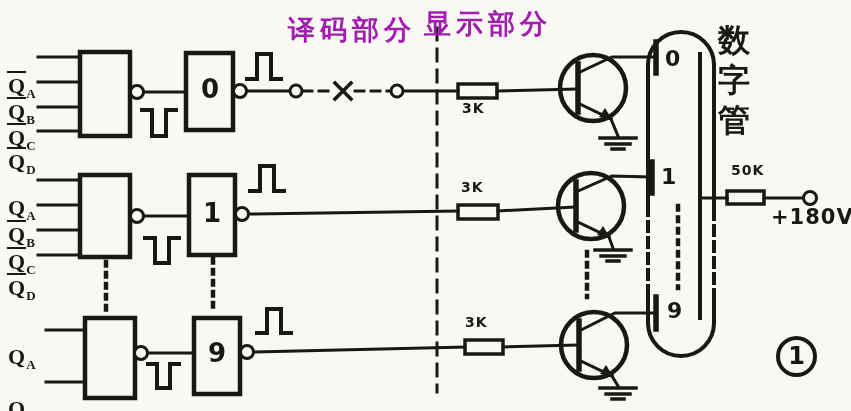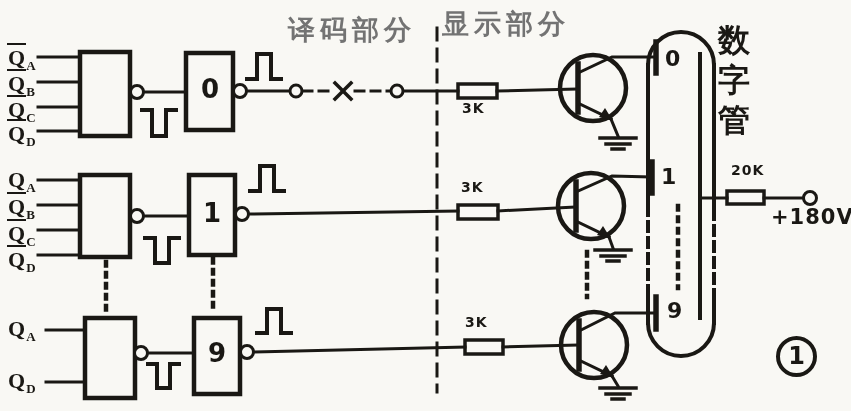--- a/index.html
+++ b/index.html
@@ -2,26 +2,26 @@
 <html><head>
 <meta charset="utf-8">
 <style>
   html,body{margin:0;padding:0;background:#e8e6e0;}
   #stage{
     position:relative;width:851px;height:411px;margin:0 auto;
     background:#f9f8f4;overflow:hidden;
     font-family:"DejaVu Sans",sans-serif;color:#1a1814;
   }
   #stage svg{position:absolute;left:0;top:0;}
-  .txt{position:absolute;white-space:nowrap;color:#737373;}
+  .txt{position:absolute;white-space:nowrap;color:#a21caf;}
   .cn{font-weight:bold;font-size:27px;letter-spacing:5px;font-family:"DejaVu Sans",sans-serif;}
   .cn-vert{position:absolute;font-weight:bold;font-size:32px;line-height:1.25;
            width:30px;word-break:break-all;white-space:normal;letter-spacing:0;}
   .qlabel{position:absolute;font-family:"Liberation Serif","DejaVu Serif",serif;
-          font-weight:bold;font-size:22px;line-height:1;}
+          font-weight:bold;font-size:22px;line-height:1;margin-top:28px;}
   .qlabel .q{display:inline-block;padding:2px 1px 0 1px;}
   .qlabel .q.bar{border-top:2.5px solid #1a1814;}
   .qlabel sub{font-size:13px;font-weight:bold;}
   .gate-digit{position:absolute;font-weight:bold;font-size:26px;width:30px;text-align:center;}
   .res-label{position:absolute;font-weight:bold;font-size:14px;letter-spacing:1px;}
   .cath-digit{position:absolute;font-weight:bold;font-size:22px;}
   .fig-mark{position:absolute;left:776px;top:336px;width:33px;height:33px;
             border:4px solid #1a1814;border-radius:50%;text-align:center;
             font-weight:bold;font-size:24px;line-height:33px;}
 </style>
@@ -153,21 +153,21 @@
 
     <g>
       <line x1="700" y1="198" x2="727" y2="198"></line>
       <rect x="727" y="191" width="37" height="13" stroke-width="3.5"></rect>
       <line x1="764" y1="198" x2="803" y2="198"></line>
       <circle cx="810" cy="198" r="6.5" fill="#f9f8f4"></circle>
     </g>
   </svg>
 
   <div class="txt cn" style="left:288px;top:12px;">译码部分</div>
-  <div class="txt cn" style="left:442px;top:6px;text-align:right;">显示部分</div>
+  <div class="txt cn" style="left:424px;top:6px;text-align:right;">显示部分</div>
   <div class="cn-vert" style="left:718px;top:20px;">数字管</div>
 
   <div class="qlabel" style="left:7px;top:43px;"><span class="q bar">Q</span><sub>A</sub></div>
   <div class="qlabel" style="left:7px;top:69px;"><span class="q bar">Q</span><sub>B</sub></div>
   <div class="qlabel" style="left:7px;top:95px;"><span class="q bar">Q</span><sub>C</sub></div>
   <div class="qlabel" style="left:7px;top:119px;"><span class="q bar">Q</span><sub>D</sub></div>
 
   <div class="qlabel" style="left:7px;top:167px;"><span class="q">Q</span><sub>A</sub></div>
   <div class="qlabel" style="left:7px;top:192px;"><span class="q bar">Q</span><sub>B</sub></div>
   <div class="qlabel" style="left:7px;top:219px;"><span class="q bar">Q</span><sub>C</sub></div>
@@ -181,18 +181,18 @@
   <div class="gate-digit" style="left:202px;top:338px;">9</div>
 
   <div class="res-label" style="left:462px;top:100px;">3K</div>
   <div class="res-label" style="left:461px;top:179px;">3K</div>
   <div class="res-label" style="left:465px;top:314px;">3K</div>
 
   <div class="cath-digit" style="left:665px;top:46px;">0</div>
   <div class="cath-digit" style="left:661px;top:164px;">1</div>
   <div class="cath-digit" style="left:667px;top:298px;">9</div>
 
-  <div class="res-label" style="left:731px;top:162px;">20K</div>
+  <div class="res-label" style="left:731px;top:162px;">50K</div>
   <div class="res-label" style="left:771px;top:205px;font-size:21px;">+180V</div>
 
   <div class="fig-mark">1</div>
 
 </div>
 
 </body></html>

